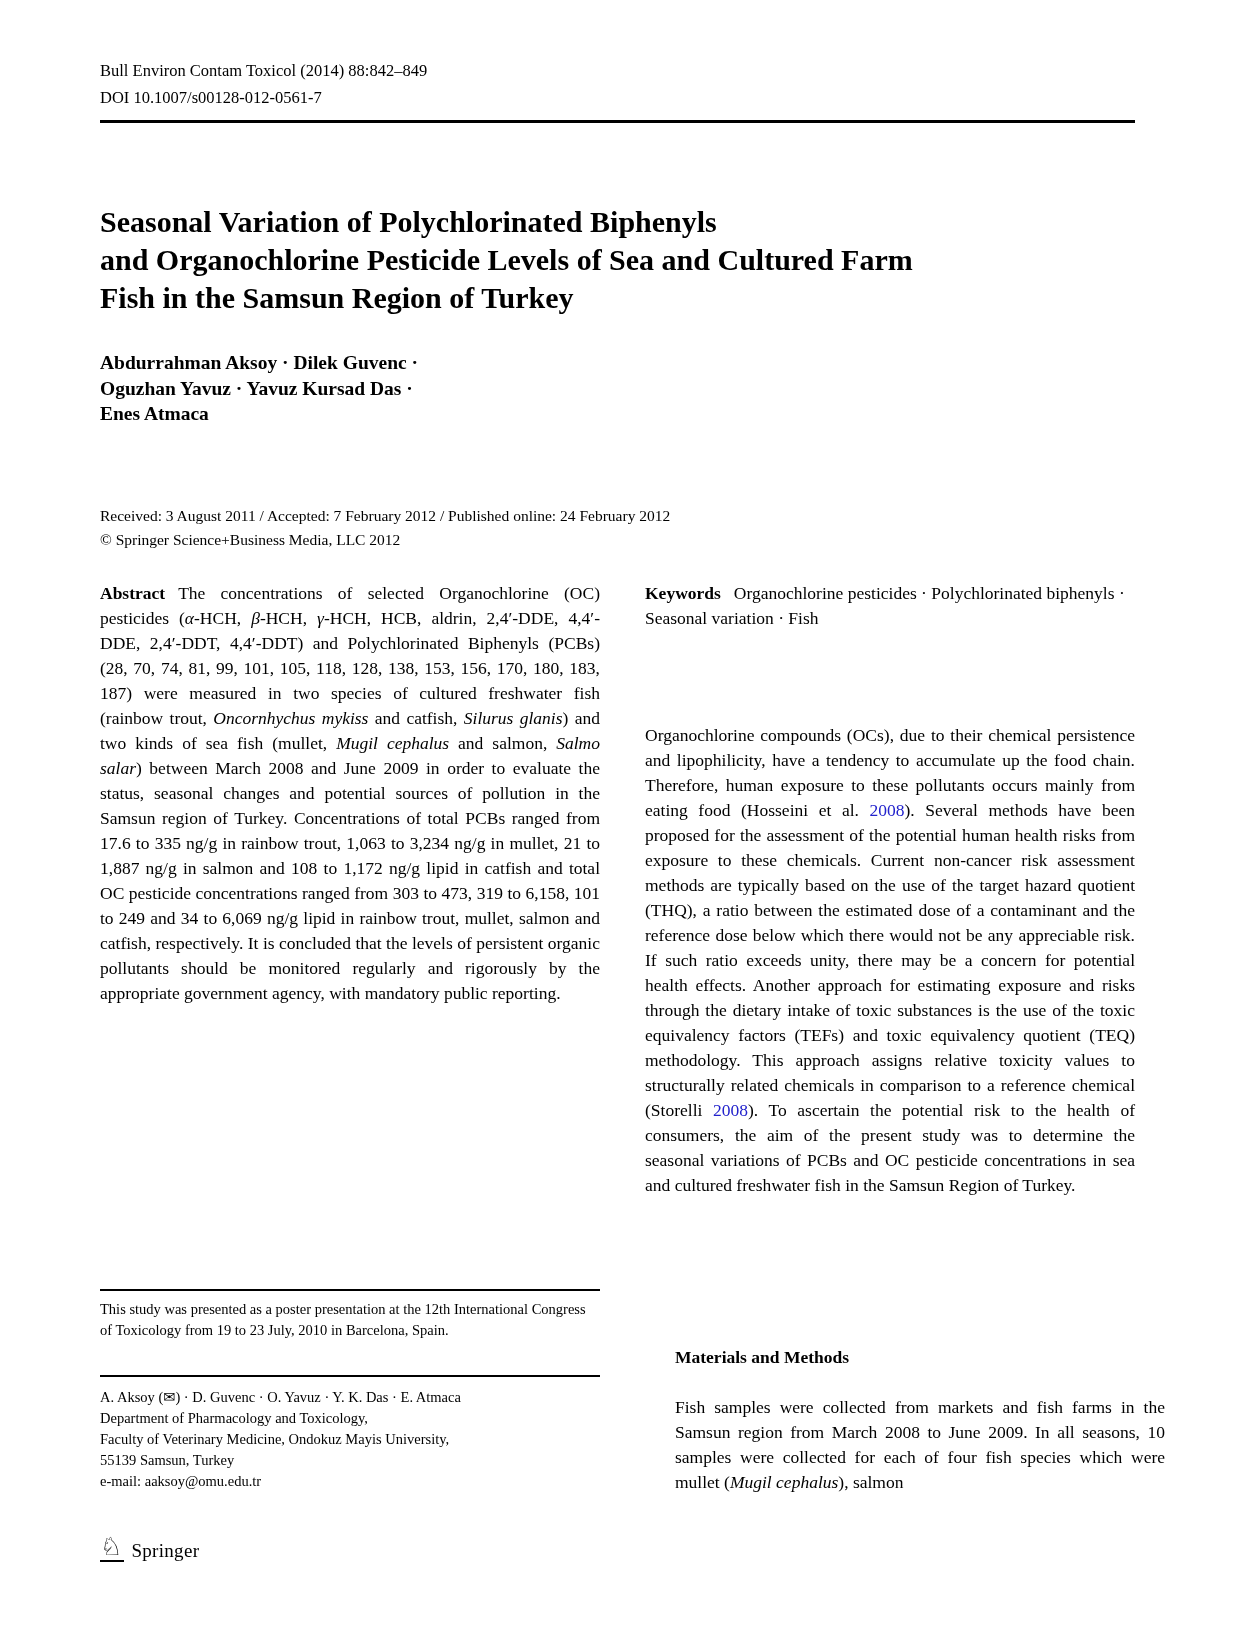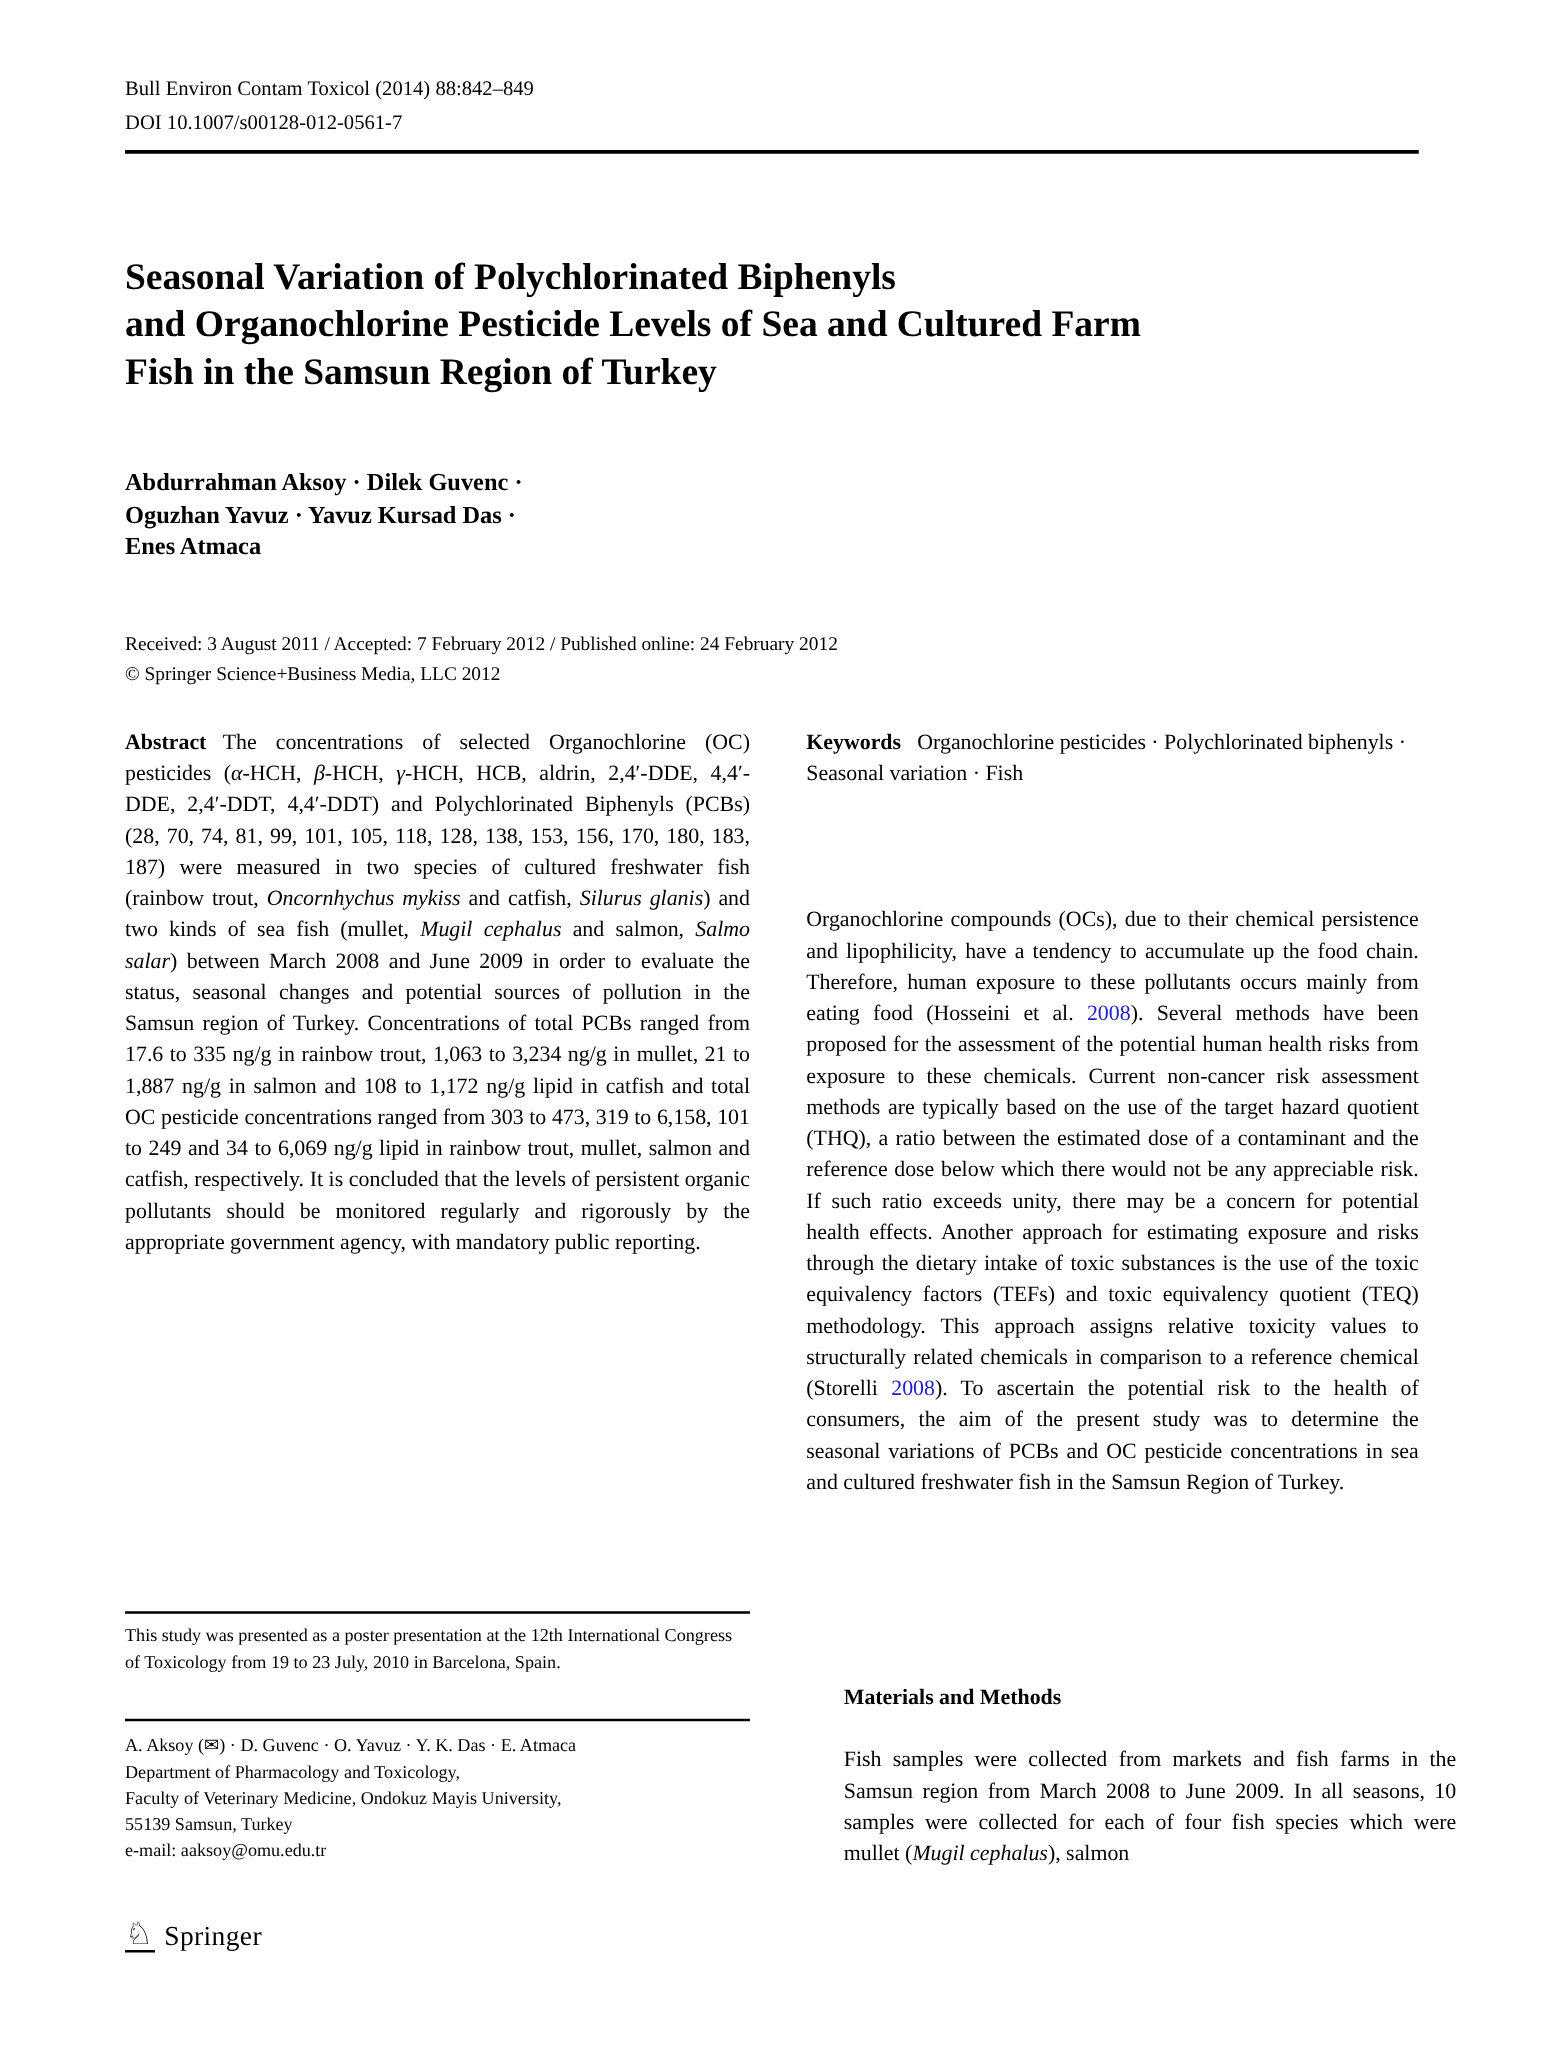--- a/index.html
+++ b/index.html
@@ -3,21 +3,21 @@
 <meta charset="utf-8">
 <style>
   html,body{margin:0;padding:0;background:#ffffff;}
   .page{
     position:relative;width:1241px;height:1648px;background:#fff;
     font-family:"Liberation Serif",serif;color:#000;overflow:hidden;
   }
   .header{position:absolute;left:100px;top:57px;font-size:16.5px;line-height:27px;}
   .top-rule{position:absolute;left:100px;top:120px;width:1035px;height:3px;background:#000;}
   .title{position:absolute;left:100px;top:203px;width:1060px;font-size:30px;font-weight:bold;line-height:38px;}
-  .authors{position:absolute;left:100px;top:350px;font-size:19.5px;font-weight:bold;line-height:25.5px;margin-top:24px;}
+  .authors{position:absolute;left:100px;top:350px;font-size:19.5px;font-weight:bold;line-height:25.5px;}
   .dates{position:absolute;left:100px;top:504px;font-size:15.5px;line-height:23.5px;}
   .col-left{position:absolute;left:100px;top:581px;width:500px;}
   .col-right{position:absolute;left:645px;top:581px;width:490px;}
   .body-text{font-size:17.5px;line-height:25px;text-align:justify;}
   .nojust{text-align:left;}
   .para-label{font-weight:bold;margin-right:13px;}
   .kw-block{position:absolute;left:0;top:0;width:490px;}
   .intro-block{position:absolute;left:0;top:142px;width:490px;}
   .materials-block{position:absolute;left:0;top:766px;width:490px;margin-left:30px;}
   .section-heading{font-size:17.5px;font-weight:bold;margin:0 0 27px 0;}
@@ -27,21 +27,21 @@
   .fn-rule.r1{top:1289px;}
   .fn-rule.r2{top:1375px;}
   .fn-text{position:absolute;left:100px;width:500px;font-size:14.5px;line-height:21px;text-align:left;}
   .fn-presentation{top:1299px;}
   .fn-corr{top:1387px;}
   .springer{position:absolute;left:100px;top:1534px;display:flex;align-items:flex-end;}
   .knight{
     font-family:"DejaVu Sans","Liberation Serif",serif;
     font-size:25px;line-height:1;border-bottom:2px solid #000;padding:0 2px 1px 0;
   }
-  .springer-text{font-size:22px;margin-left:7px;letter-spacing:.3px;}
+  .springer-text{font-size:19px;margin-left:7px;letter-spacing:.3px;}
 </style>
 </head>
 <body>
 
 <div class="page">
 
   <div class="header">
     <div>Bull Environ Contam Toxicol (2014) 88:842–849</div>
     <div>DOI 10.1007/s00128-012-0561-7</div>
   </div>

